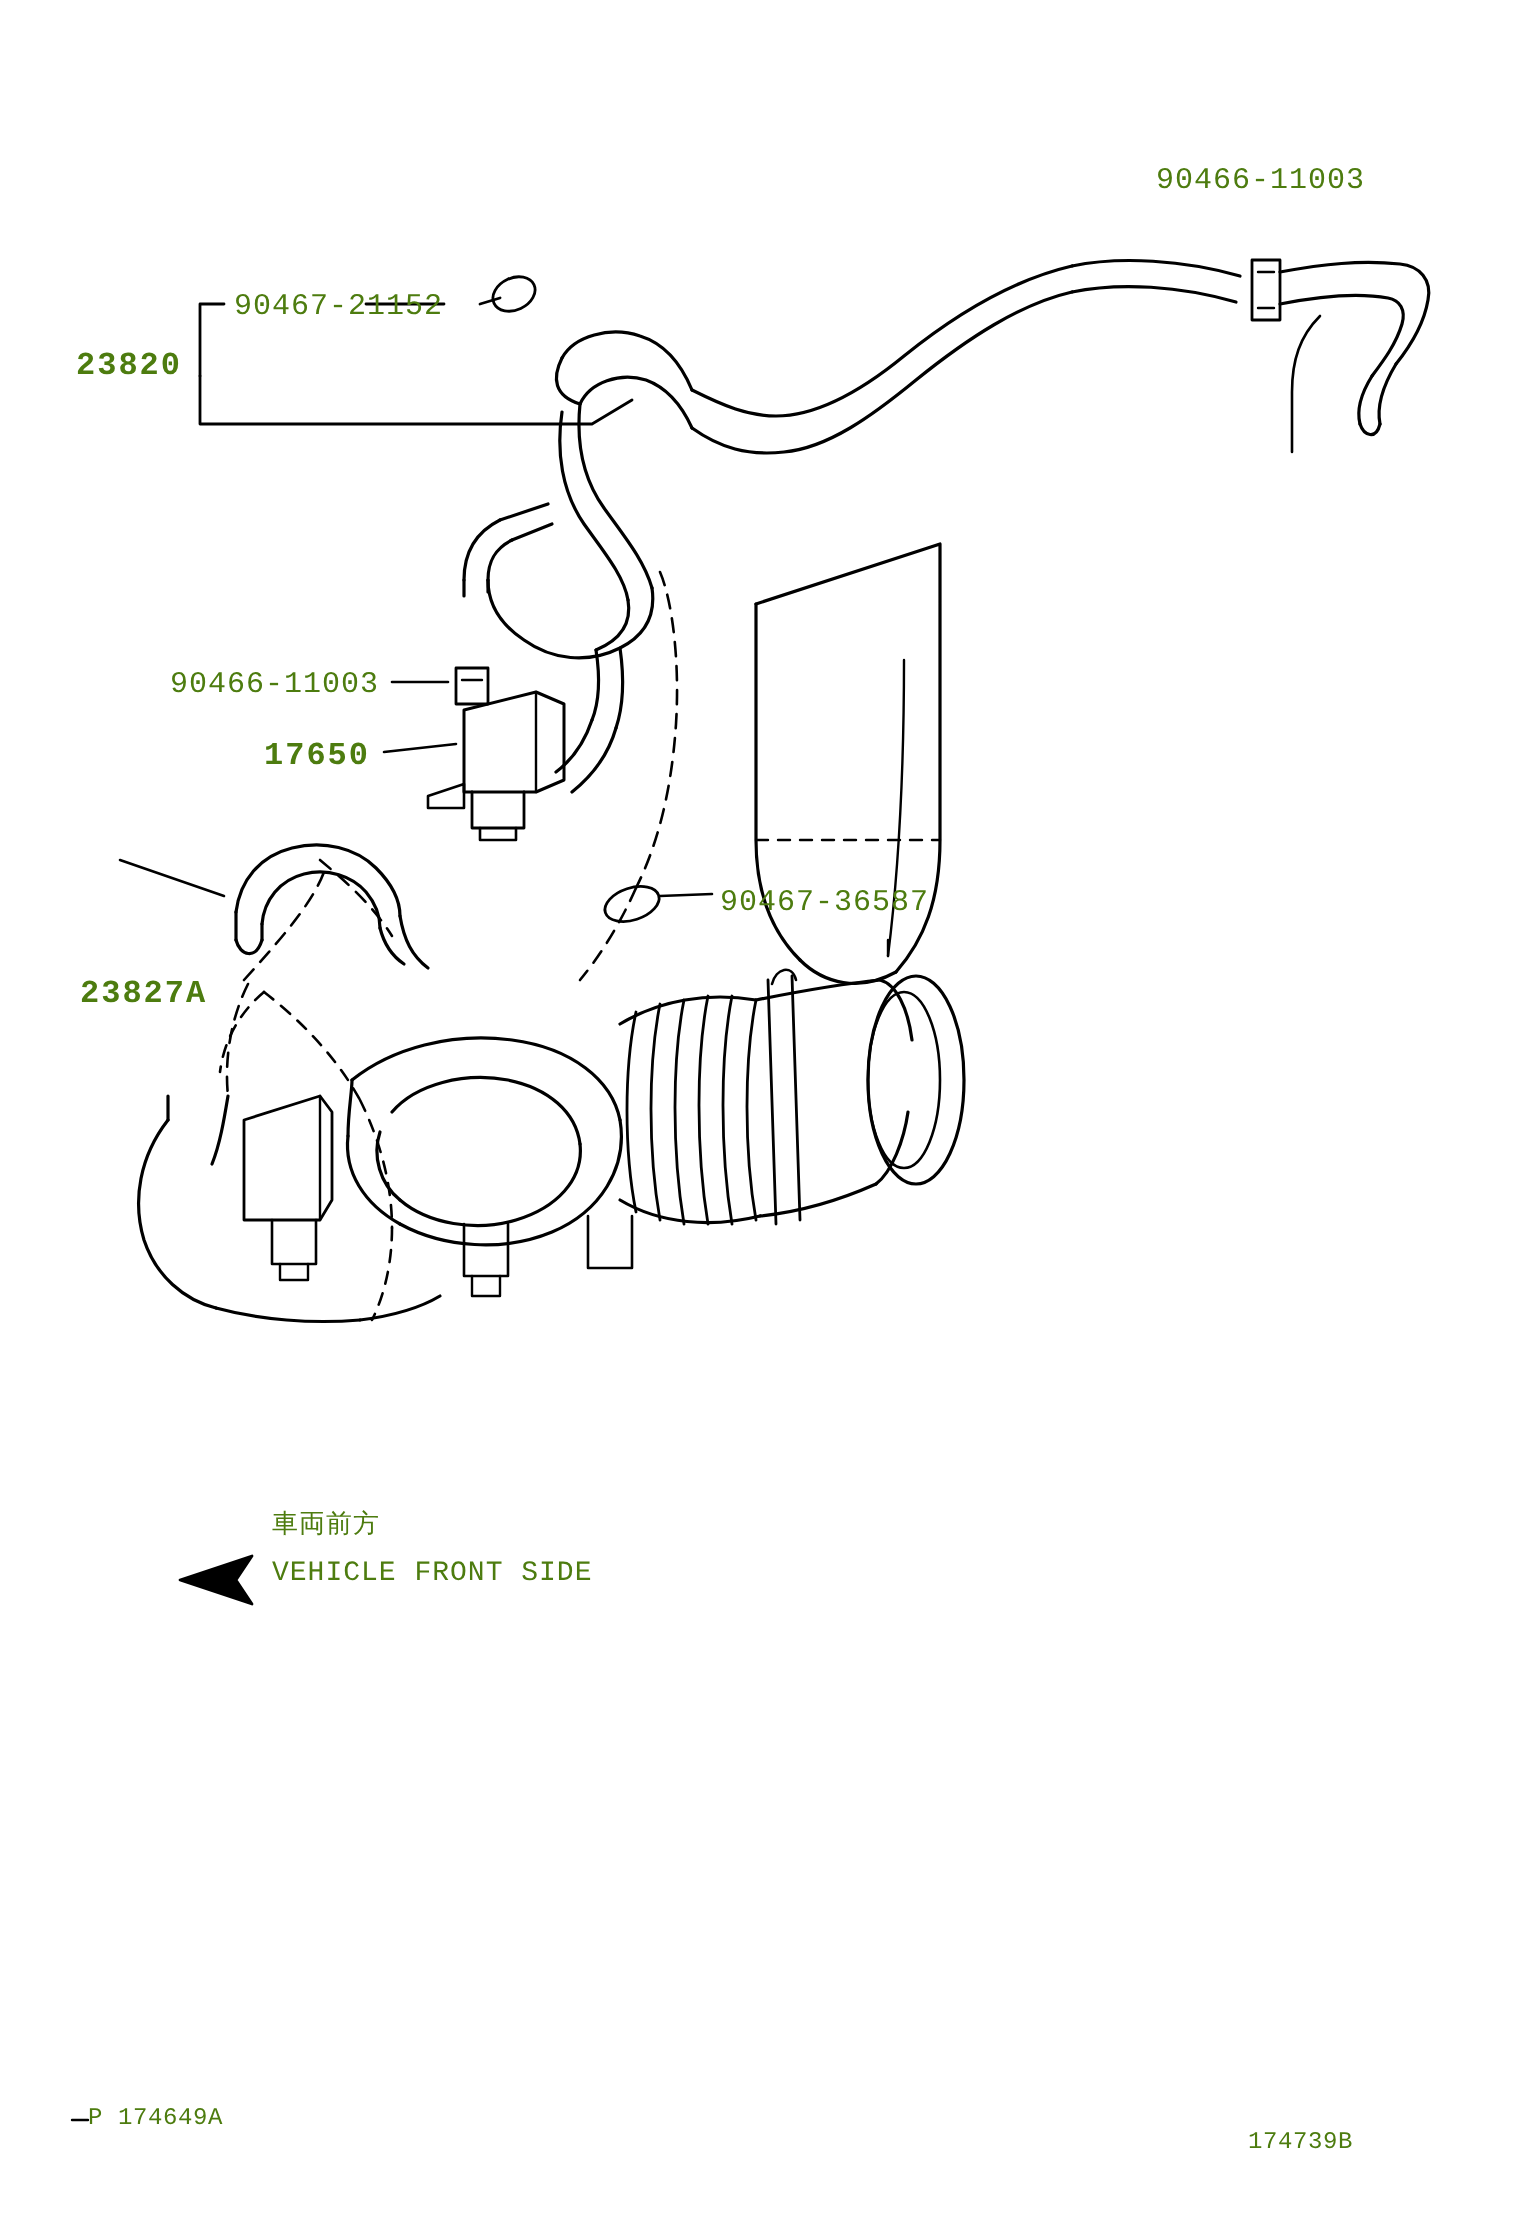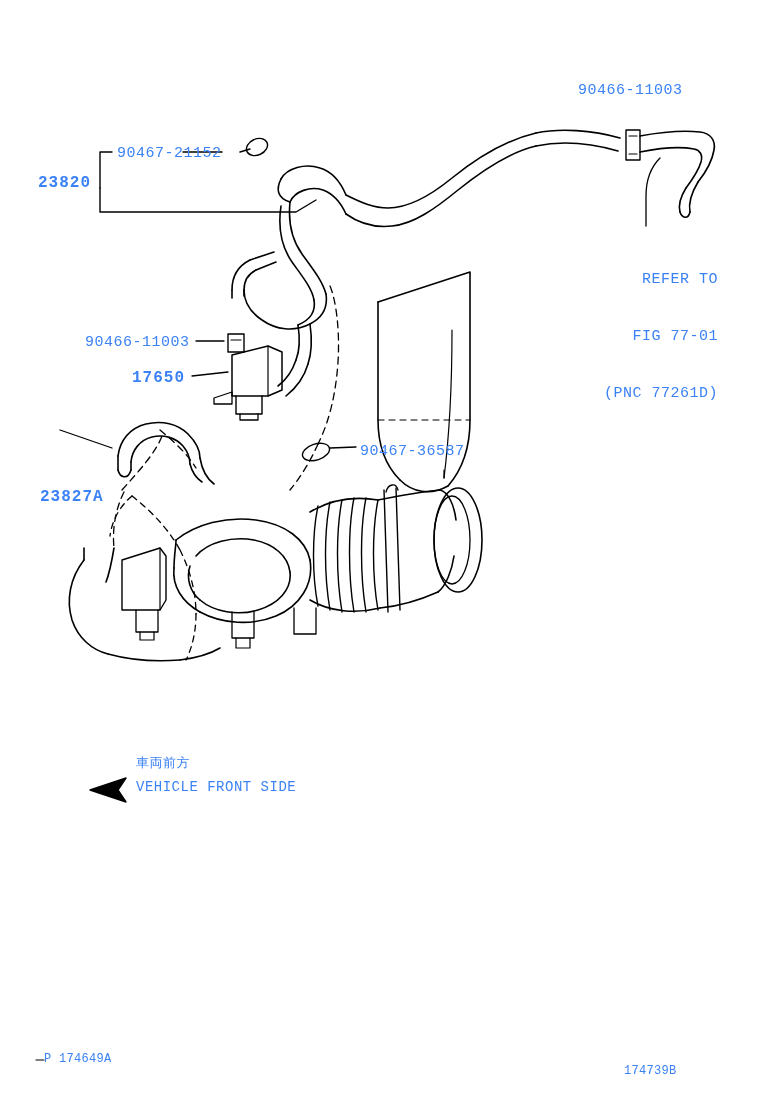--- a/index.html
+++ b/index.html
@@ -27,22 +27,21 @@
     width: 760px;
     height: 1112px;
   }
   .lbl {
     position: absolute;
     white-space: pre;
     font-family: "Liberation Mono", monospace;
     font-size: 15px;
     letter-spacing: 0.5px;
     line-height: 18px;
-    color: #3b82f6;
-    text-align: right;
+    color: #4d7c0f;
   }
   .lbl.bold {
     font-weight: bold;
     font-size: 16px;
     letter-spacing: 1px;
   }
   .lbl.small {
     font-size: 12px;
     letter-spacing: 0.3px;
   }
@@ -215,25 +214,20 @@
   <div class="lbl bold" style="left:38px; top:174px;">23820</div>
 
   <div class="lbl" style="left:85px; top:334px;">90466-11003</div>
 
   <div class="lbl bold" style="left:132px; top:369px;">17650</div>
 
   <div class="lbl bold" style="left:40px; top:440px;margin-top:48px;">23827A</div>
 
   <div class="lbl" style="left:360px; top:443px;">90467-36587</div>
 
-  <div class="lbl multiline" style="left:604px; top:232px;">
-    <div>REFER TO</div>
-    <div>FIG 77-01</div>
-    <div>(PNC 77261D)</div>
-  </div>
 
   <div class="lbl jp" style="left:136px; top:754px;">車両前方</div>
 
   <div class="lbl" style="left:136px; top:778px; font-size:14px;">VEHICLE FRONT SIDE</div>
 
   <div class="lbl small" style="left:44px; top:1050px;">P 174649A</div>
 
   <div class="lbl small" style="left:624px; top:1062px;">174739B</div>
 
 </div>

